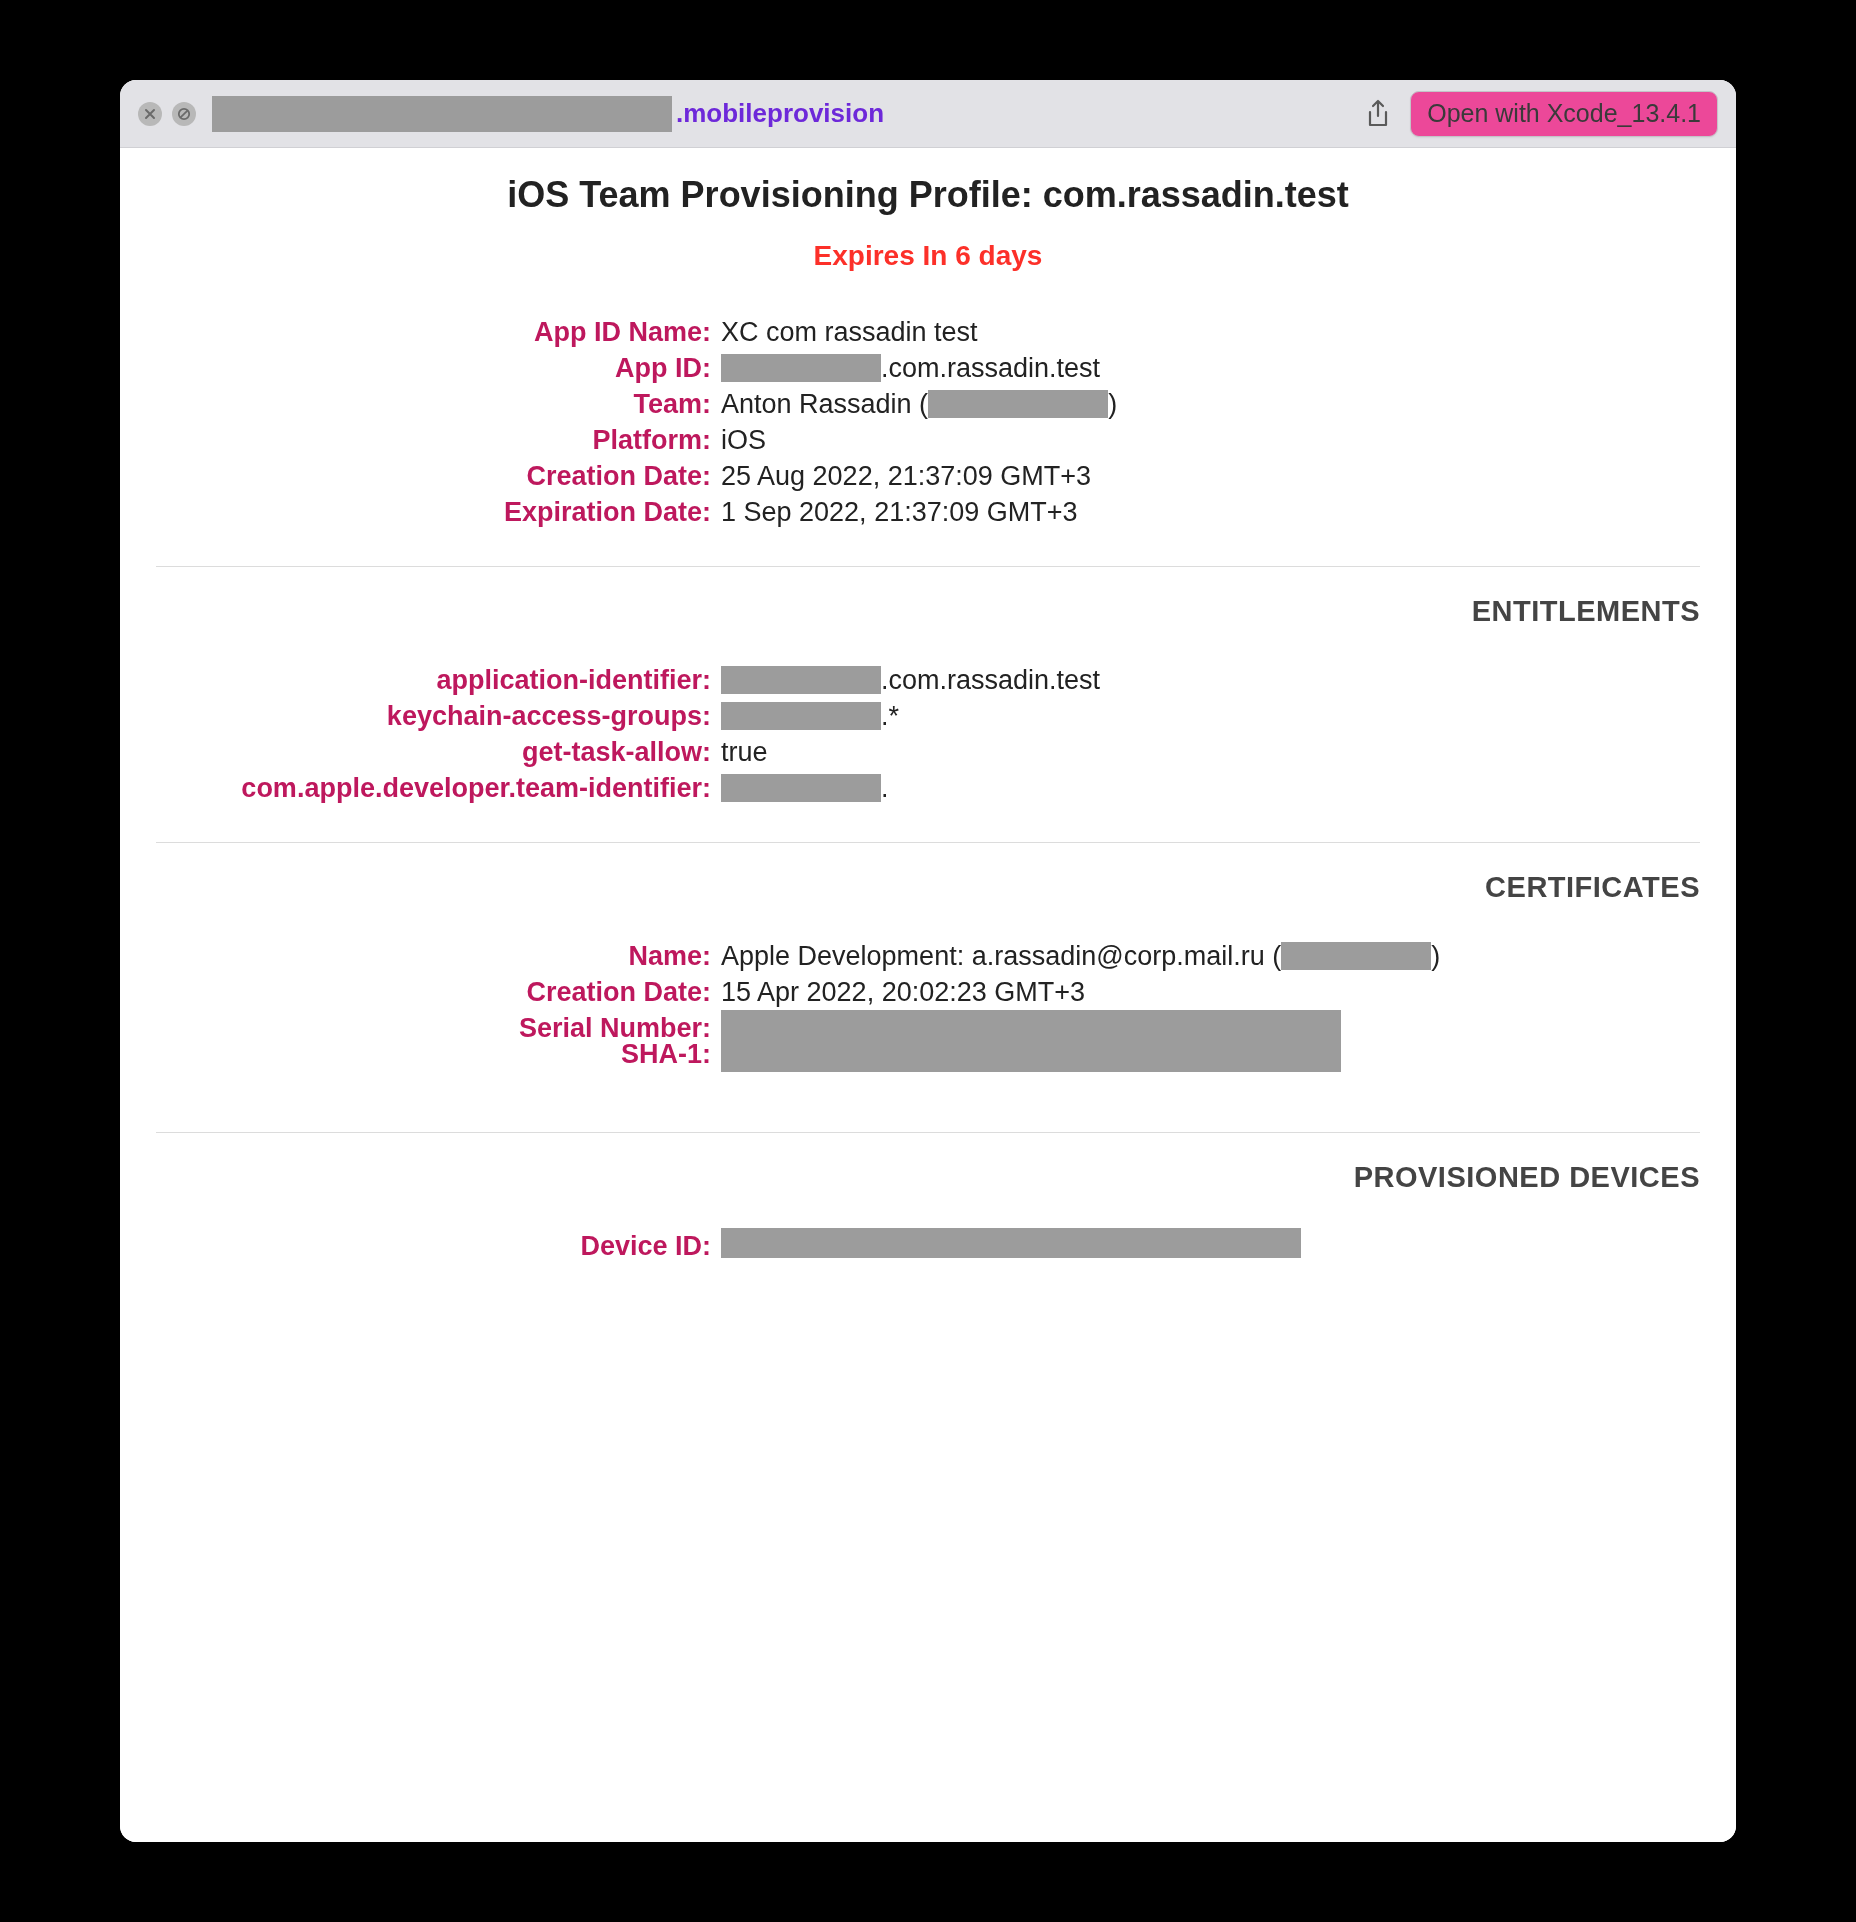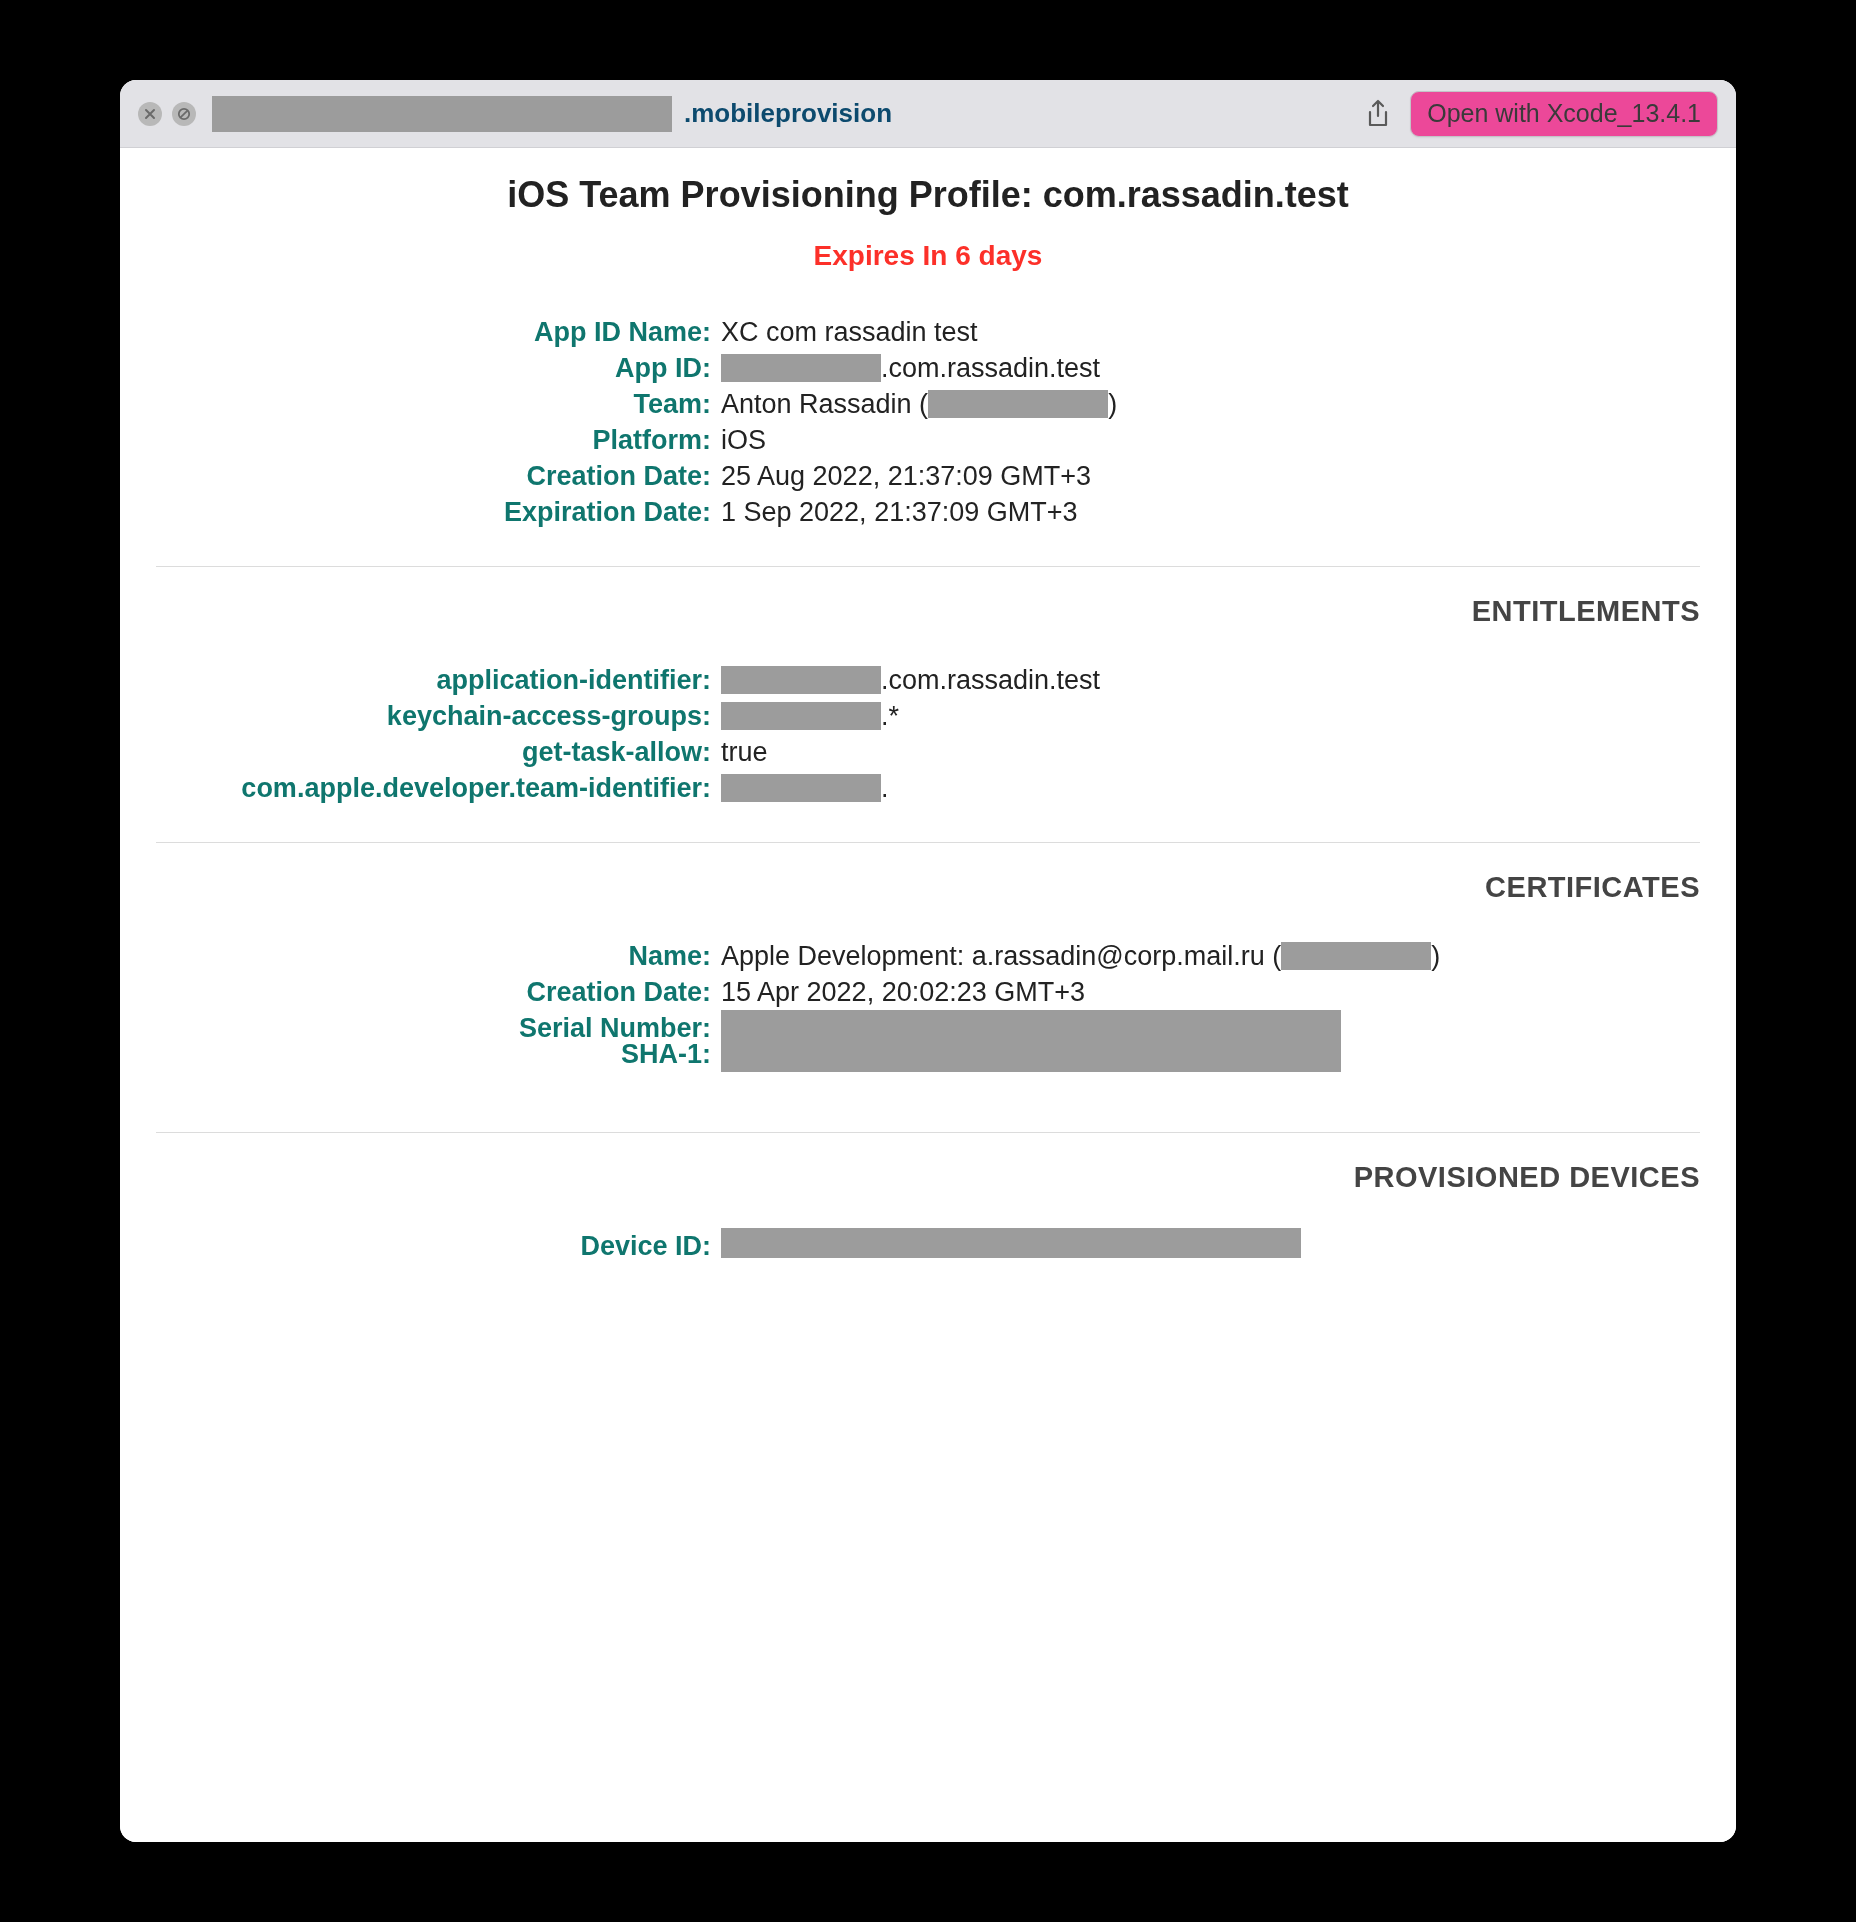--- a/index.html
+++ b/index.html
@@ -45,22 +45,22 @@
       margin-left: 6px;
     }
     .filename-redact {
       width: 460px;
       height: 36px;
       background: #9c9c9c;
     }
     .filename-ext {
       font-size: 26px;
       font-weight: 600;
-      color: #0c4a6e;
-      margin-left: 12px;
+      color: #6d28d9;
+      margin-left: 4px;
     }
     .titlebar-spacer { flex: 1; }
     .share-btn {
       width: 44px;
       height: 42px;
       display: flex;
       align-items: center;
       justify-content: center;
       border-radius: 7px;
     }
@@ -103,21 +103,21 @@
     .kv-row {
       display: flex;
       align-items: flex-start;
       line-height: 36px;
       font-size: 27px;
     }
     .kv-key {
       width: 565px;
       text-align: right;
       font-weight: 700;
-      color: #0f766e;
+      color: #be185d;
       padding-right: 10px;
       flex: 0 0 auto;
     }
     .kv-val {
       color: #222;
       display: flex;
       align-items: center;
       gap: 0;
       flex-wrap: wrap;
     }

